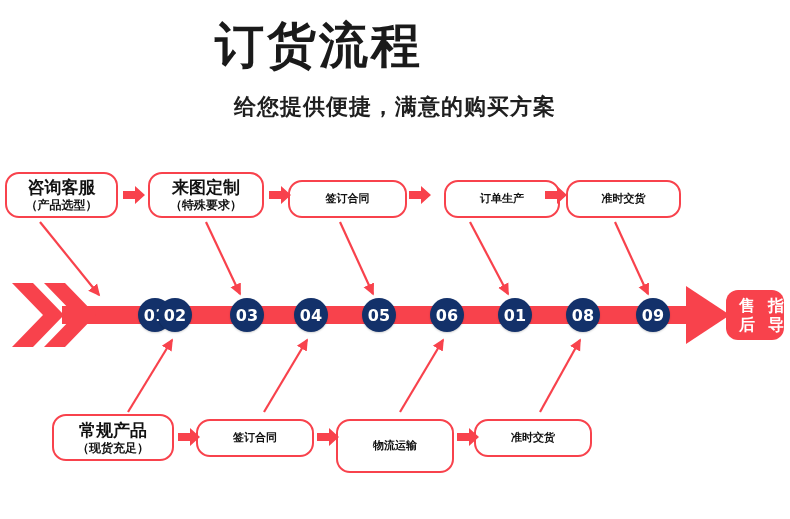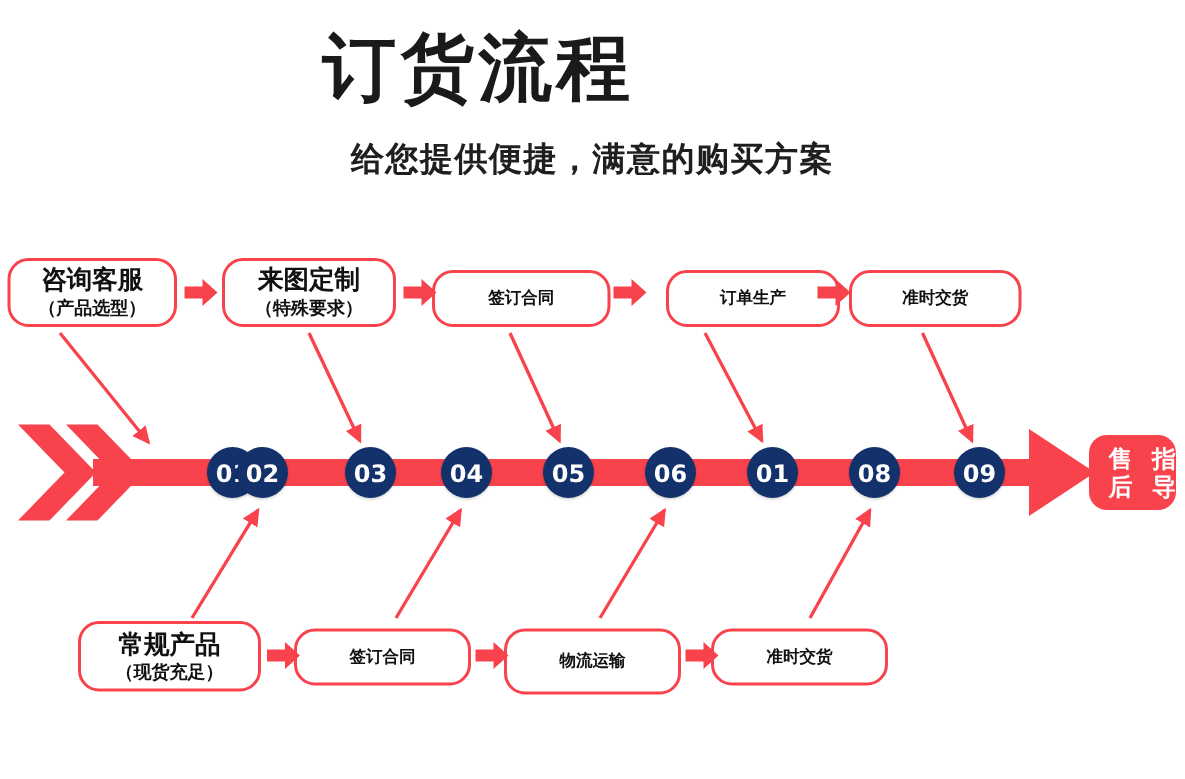--- a/index.html
+++ b/index.html
@@ -103,21 +103,21 @@
 
   <div class="box" style="left:52px;top:414px;width:122px;height:47px;">
     <span class="l1">常规产品</span>
     <span class="l2">（现货充足）</span>
   </div>
 
   <div class="box single" style="left:196px;top:419px;width:118px;height:38px;">
     <span class="l1">签订合同</span>
   </div>
 
-  <div class="box single" style="left:336px;top:419px;width:118px;height:44px;justify-content:center;">
+  <div class="box single" style="left:336px;top:419px;width:118px;height:54px;justify-content:center;">
     <span class="l1">物流运输</span>
   </div>
 
   <div class="box single" style="left:474px;top:419px;width:118px;height:38px;">
     <span class="l1">准时交货</span>
   </div>
 
   <svg width="790" height="519" viewBox="0 0 790 519">
     <defs>
       <marker id="thinhead" markerWidth="6" markerHeight="6" refX="4.6" refY="3" orient="auto" markerUnits="strokeWidth">

